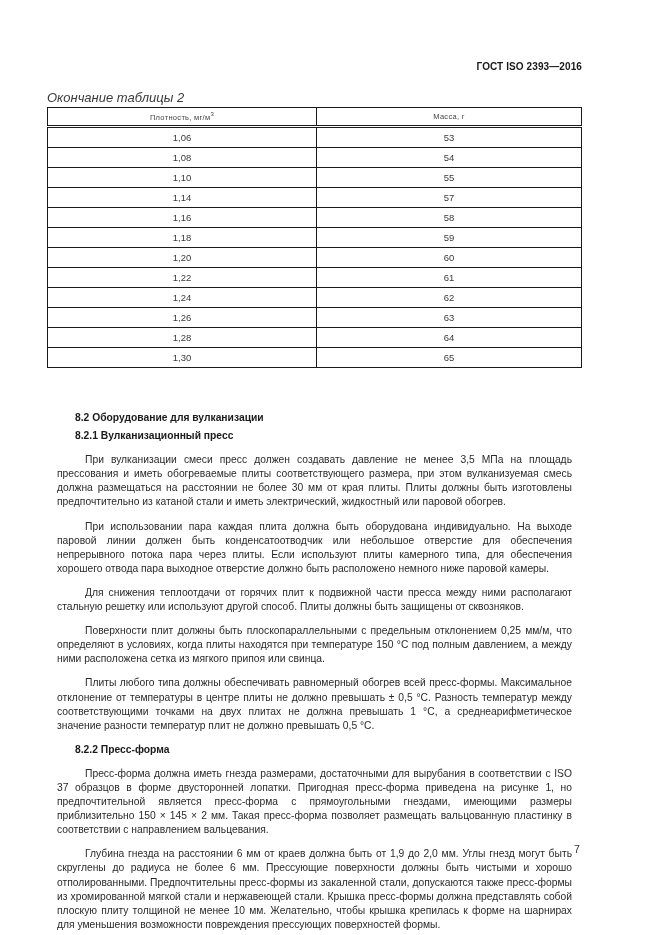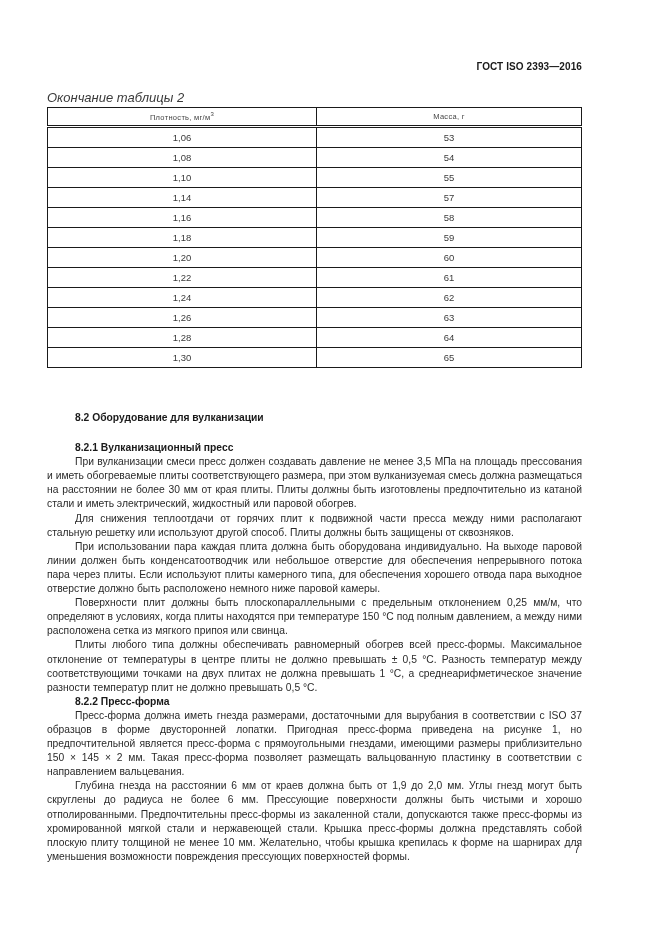--- a/index.html
+++ b/index.html
@@ -67,26 +67,26 @@
       font-size: 10.3px;
       line-height: 14.1px;
       color: #2a2a2a;
     }
     .heading {
       font-weight: bold;
       padding-left: 28px;
       color: #1a1a1a;
     }
     .heading.h2 {
-      margin-bottom: 16px;
+      margin-bottom: 4px;
     }
     .para {
       text-indent: 28px;
       text-align: justify;
-      margin: 0;
+      margin: 10px;
     }
     .page-number {
       position: absolute;
       left: 574px;
       top: 843px;
       font-size: 10.5px;
       color: #333;
     }
   </style>
 </head>
@@ -152,22 +152,22 @@
         <td class="col1">1,30</td>
         <td>65</td>
       </tr>
   </tbody>
 </table>
 
 <div class="content">
   <div class="heading h2">8.2 Оборудование для вулканизации</div>
   <div class="heading">8.2.1 Вулканизационный пресс</div>
   <p class="para">При вулканизации смеси пресс должен создавать давление не менее 3,5 МПа на площадь прессования и иметь обогреваемые плиты соответствующего размера, при этом вулканизуемая смесь должна размещаться на расстоянии не более 30 мм от края плиты. Плиты должны быть изготовлены предпочтительно из катаной стали и иметь электрический, жидкостный или паровой обогрев.</p>
+  <p class="para">При использовании пара каждая плита должна быть оборудована индивидуально. На выходе паровой линии должен быть конденсатоотводчик или небольшое отверстие для обеспечения непрерывного потока пара через плиты. Если используют плиты камерного типа, для обеспечения хорошего отвода пара выходное отверстие должно быть расположено немного ниже паровой камеры.</p>
   <p class="para">Для снижения теплоотдачи от горячих плит к подвижной части пресса между ними располагают стальную решетку или используют другой способ. Плиты должны быть защищены от сквозняков.</p>
-  <p class="para">При использовании пара каждая плита должна быть оборудована индивидуально. На выходе паровой линии должен быть конденсатоотводчик или небольшое отверстие для обеспечения непрерывного потока пара через плиты. Если используют плиты камерного типа, для обеспечения хорошего отвода пара выходное отверстие должно быть расположено немного ниже паровой камеры.</p>
   <p class="para">Поверхности плит должны быть плоскопараллельными с предельным отклонением 0,25 мм/м, что определяют в условиях, когда плиты находятся при температуре 150 °С под полным давлением, а между ними расположена сетка из мягкого припоя или свинца.</p>
   <p class="para">Плиты любого типа должны обеспечивать равномерный обогрев всей пресс-формы. Максимальное отклонение от температуры в центре плиты не должно превышать ± 0,5 °С. Разность температур между соответствующими точками на двух плитах не должна превышать 1 °С, а среднеарифметическое значение разности температур плит не должно превышать 0,5 °С.</p>
   <div class="heading">8.2.2 Пресс-форма</div>
   <p class="para">Пресс-форма должна иметь гнезда размерами, достаточными для вырубания в соответствии с ISO 37 образцов в форме двусторонней лопатки. Пригодная пресс-форма приведена на рисунке 1, но предпочтительной является пресс-форма с прямоугольными гнездами, имеющими размеры приблизительно 150 × 145 × 2 мм. Такая пресс-форма позволяет размещать вальцованную пластинку в соответствии с направлением вальцевания.</p>
   <p class="para">Глубина гнезда на расстоянии 6 мм от краев должна быть от 1,9 до 2,0 мм. Углы гнезд могут быть скруглены до радиуса не более 6 мм. Прессующие поверхности должны быть чистыми и хорошо отполированными. Предпочтительны пресс-формы из закаленной стали, допускаются также пресс-формы из хромированной мягкой стали и нержавеющей стали. Крышка пресс-формы должна представлять собой плоскую плиту толщиной не менее 10 мм. Желательно, чтобы крышка крепилась к форме на шарнирах для уменьшения возможности повреждения прессующих поверхностей формы.</p>
 </div>
 
 <div class="page-number">7</div>
 
 </body></html>

